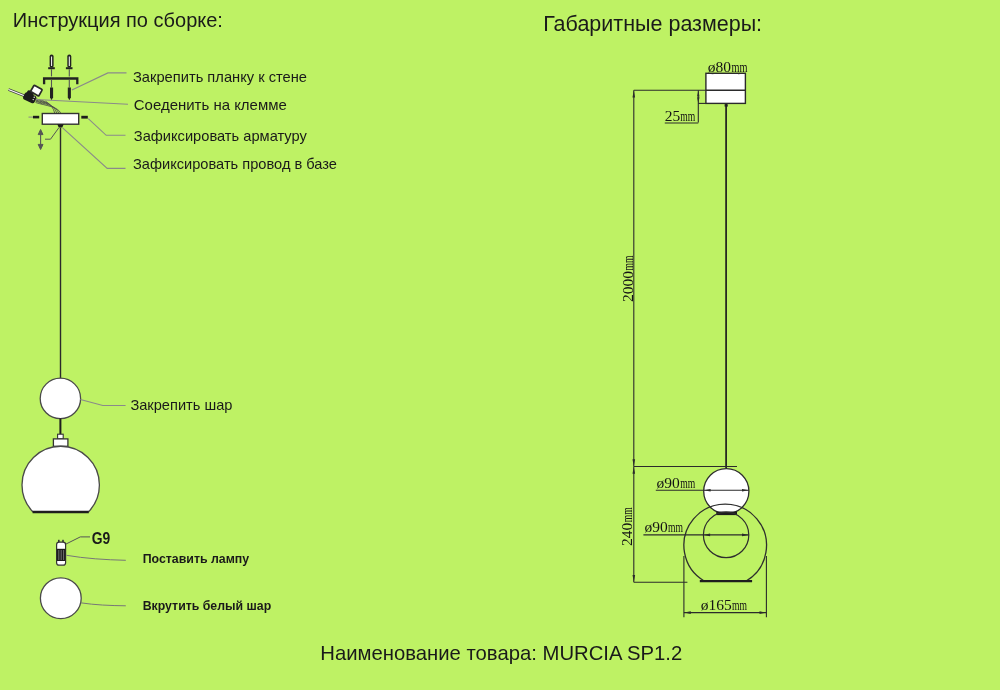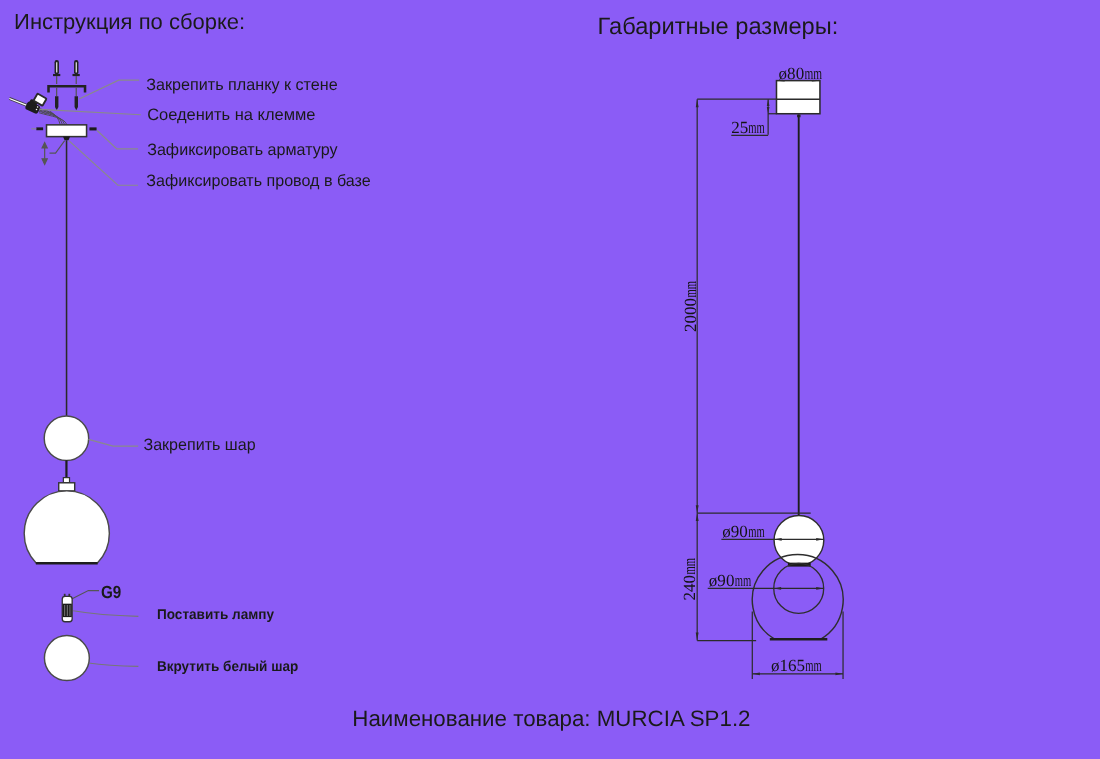--- a/index.html
+++ b/index.html
@@ -1,16 +1,16 @@
 <!DOCTYPE html>
 <html><head>
 <meta charset="utf-8">
 <style>
   html,body{margin:0;padding:0;background:#ffffff;}
-  .page{position:relative;width:1000px;height:690px;background:#8b5cf6;overflow:hidden;
+  .page{position:relative;width:1000px;height:690px;background:#bef264;overflow:hidden;
         font-family:"Liberation Sans",sans-serif;}
   svg text{font-family:"Liberation Sans",sans-serif;fill:#1a1a1a;}
   svg .dim{font-family:"Liberation Serif",serif;fill:#141414;}
 </style>
 </head>
 <body>
 <div class="page">
 <svg width="1000" height="690" viewBox="0 0 1000 690">
 
 <text x="12.8" y="26.6" font-size="20">Инструкция по сборке:</text>

